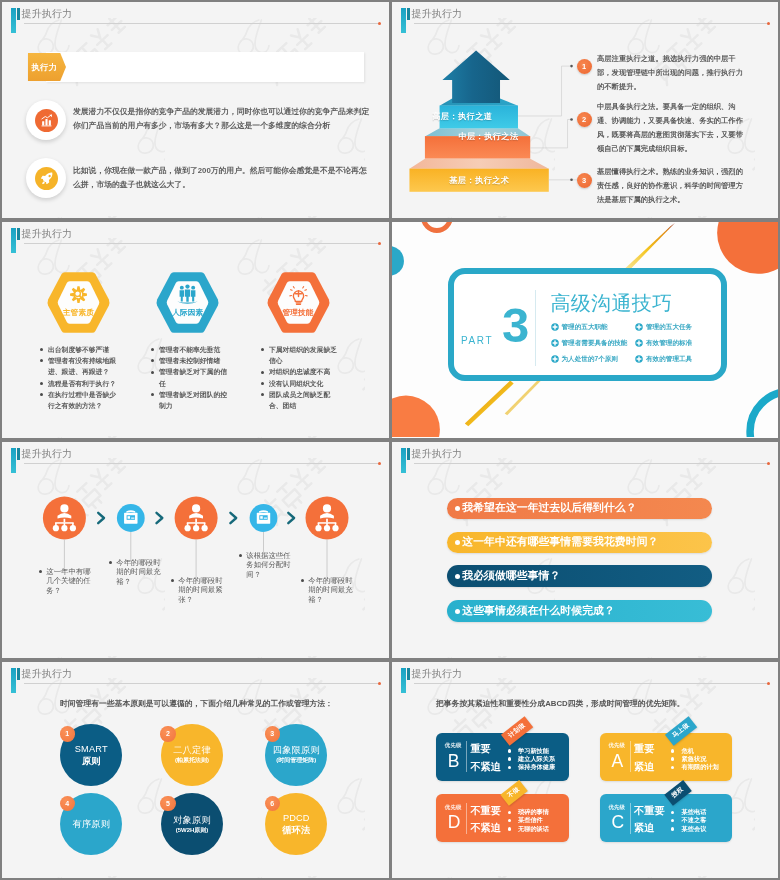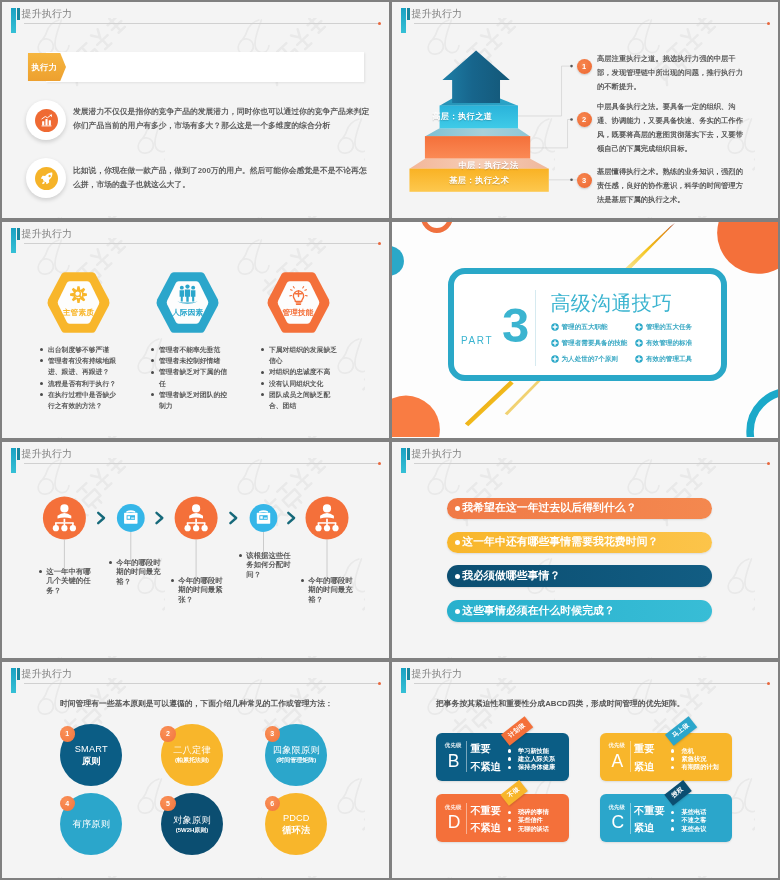--- a/index.html
+++ b/index.html
@@ -56,21 +56,21 @@
   border-radius:17px;background:#fff;z-index:2}
 .s4 .part{position:absolute;left:69px;top:113px;font-size:10px;color:#3bb4d0;letter-spacing:1.6px;z-index:3;font-weight:400}
 .s4 .pnum{position:absolute;left:110px;top:79px;font-size:49px;line-height:49px;color:#3bb4d0;z-index:3;font-weight:700;font-family:"Liberation Sans",sans-serif}
 .s4 .vline{position:absolute;left:143.4px;top:68px;width:1px;height:76px;background:#d6eaf0;z-index:3}
 .s4 .title{position:absolute;left:158.5px;top:68px;font-size:20px;color:#3bb4d0;letter-spacing:.3px;z-index:3;font-weight:400}
 .s4 .blist{position:absolute;z-index:3;font-size:6.6px;color:#3aa9c4;line-height:16px;font-weight:700}
 .s4 .blist div{position:relative;padding-left:11px;white-space:nowrap}
 .s4 .blist div svg{position:absolute;left:0;top:4.2px}
 
 
-.s5 .stxt{position:absolute;z-index:4;font-size:7.4px;line-height:9.6px;color:#5b5b5b;font-weight:700}
+.s5 .stxt{position:absolute;z-index:4;font-size:7.4px;line-height:9.6px;color:#5b5b5b;font-weight:400}
 .s5 .stxt:before{content:"";position:absolute;left:-7.5px;top:3.2px;width:3.2px;height:3.2px;border-radius:50%;background:#4a4a4a}
 
 
 .s6 .pill{position:absolute;z-index:3;left:54.8px;width:265px;height:21.5px;border-radius:11px;
   display:flex;align-items:center;color:#fff;font-size:10.8px;font-weight:700;letter-spacing:.1px;
   padding-left:15.5px;box-shadow:0 1px 2px rgba(0,0,0,.10)}
 .s6 .pill:before{content:"";position:absolute;left:8px;top:8.6px;width:5.2px;height:5.2px;border-radius:50%;background:#fff}
 
 
 .s7 .intro{position:absolute;z-index:3;left:58px;top:36px;font-size:7.8px;color:#555;font-weight:700;letter-spacing:0;white-space:nowrap}
@@ -235,21 +235,21 @@
     <path d="M84.3 48.3 L118.1 78 L108.3 78 L108.3 101 L60.3 101 L60.3 78 L50.5 78 Z" fill="url(#g-arrow)"></path>
 
     <path d="M126.3 114 L170 114 L170 64 L180 64" stroke="#cfcfcf" stroke-width="0.7" fill="none"></path>
     <path d="M138.6 146 L176 146 L176 117.5 L180 117.5" stroke="#cfcfcf" stroke-width="0.7" fill="none"></path>
     <path d="M157.2 178 L200 178" stroke="#cfcfcf" stroke-width="0.7" fill="none"></path>
     <circle cx="180" cy="64" r="1.3" fill="#555"></circle>
     <circle cx="180" cy="117.5" r="1.3" fill="#555"></circle>
     <circle cx="180" cy="178" r="1.3" fill="#555"></circle>
   </svg>
   <div class="lvl" style="left:31px;top:103.5px;width:78.6px;height:22.9px">高层：执行之道</div>
-  <div class="lvl" style="left:33px;top:152px;width:127px;height:22.5px">中层：执行之法</div>
+  <div class="lvl" style="left:33px;top:123px;width:127px;height:22.5px">中层：执行之法</div>
   <div class="lvl" style="left:17.5px;top:166.8px;width:139.7px;height:23.2px">基层：执行之术</div>
 
   <div class="num" style="left:184.5px;top:56.5px">1</div>
   <div class="itm" style="left:205px;top:50px;width:147px">高层注重执行之道。挑选执行力强的中层干部，发现管理链中所出现的问题，推行执行力的不断提升。</div>
   <div class="num" style="left:184.5px;top:110px">2</div>
   <div class="itm" style="left:205px;top:98px;width:147px">中层具备执行之法。要具备一定的组织、沟通、协调能力，又要具备快速、务实的工作作风，既要将高层的意图贯彻落实下去，又要带领自己的下属完成组织目标。</div>
   <div class="num" style="left:184.5px;top:170.5px">3</div>
   <div class="itm" style="left:205px;top:163px;width:147px">基层懂得执行之术。熟练的业务知识，强烈的责任感，良好的协作意识，科学的时间管理方法是基层下属的执行之术。</div>
 </div>
     </div>

